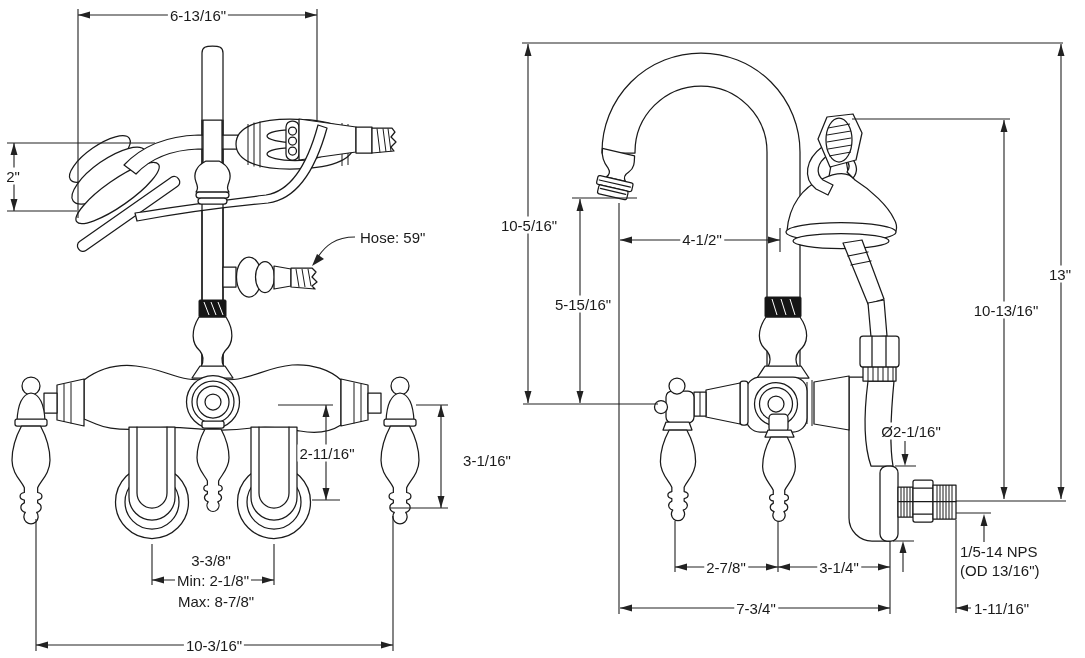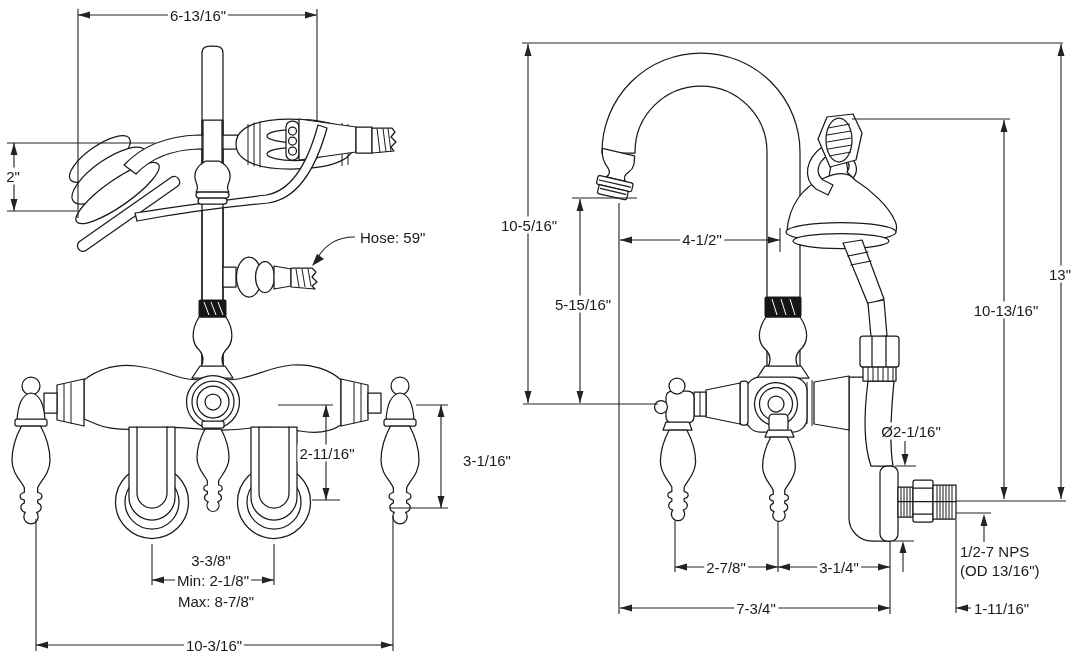--- a/index.html
+++ b/index.html
@@ -302,20 +302,20 @@
 <div class="lbl" style="left:211px;top:560px">3-3/8"</div>
 <div class="lbl" style="left:213px;top:580px">Min: 2-1/8"</div>
 <div class="lbl" style="left:216px;top:601px">Max: 8-7/8"</div>
 <div class="lbl" style="left:214px;top:645px">10-3/16"</div>
 <div class="lbl" style="left:529px;top:225px">10-5/16"</div>
 <div class="lbl" style="left:583px;top:304px">5-15/16"</div>
 <div class="lbl" style="left:702px;top:239px">4-1/2"</div>
 <div class="lbl" style="left:1060px;top:274px">13"</div>
 <div class="lbl" style="left:1006px;top:310px">10-13/16"</div>
 <div class="lbl" style="left:911px;top:431px">Ø2-1/16"</div>
-<div class="lbl lbl-left" style="left:958px;top:551px">1/2-7 NPS</div>
+<div class="lbl lbl-left" style="left:958px;top:551px">1/5-14 NPS</div>
 <div class="lbl lbl-left" style="left:958px;top:570px">(OD 13/16")</div>
 <div class="lbl" style="left:726px;top:567px">2-7/8"</div>
 <div class="lbl" style="left:839px;top:567px">3-1/4"</div>
 <div class="lbl" style="left:756px;top:608px">7-3/4"</div>
 <div class="lbl lbl-left" style="left:972px;top:608px">1-11/16"</div>
 
 </div>
 
 </body></html>

